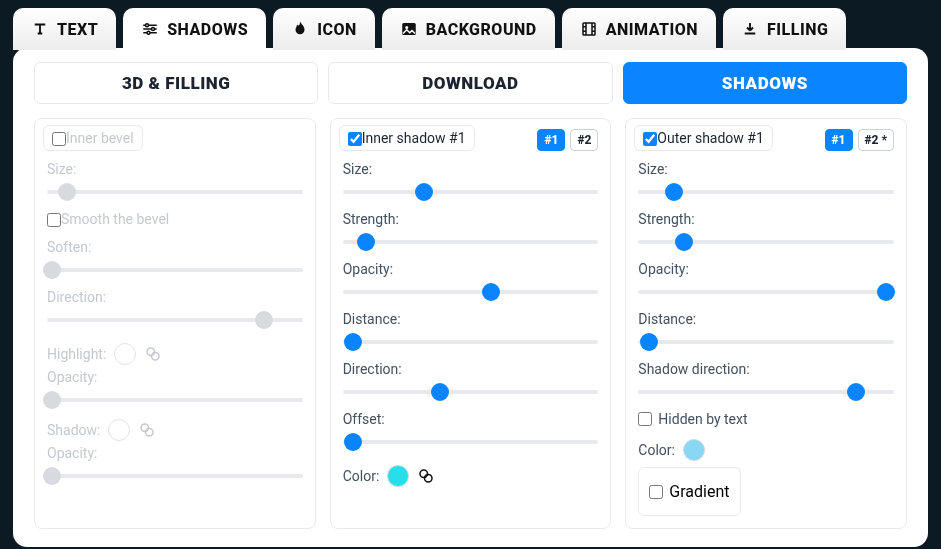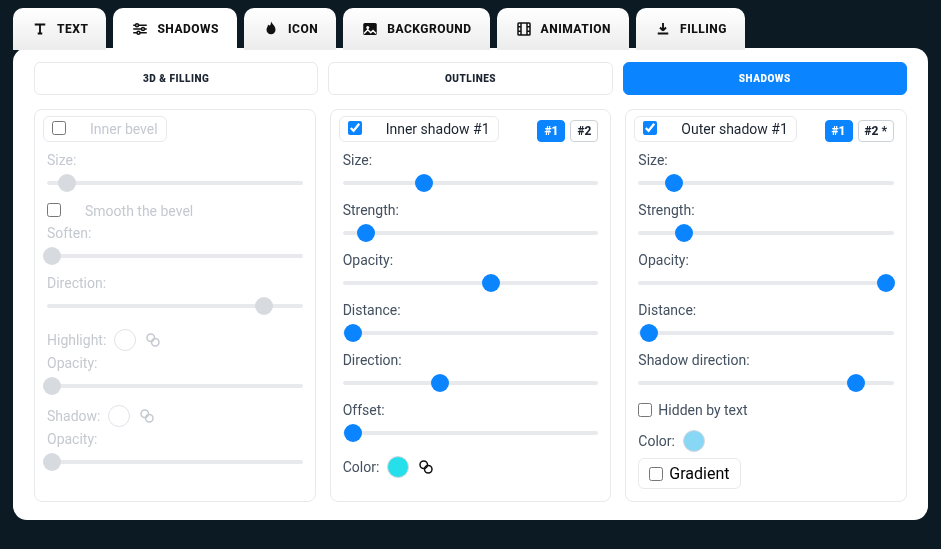--- a/index.html
+++ b/index.html
@@ -1,45 +1,45 @@
 <!DOCTYPE html>
 <html><head>
 <meta charset="utf-8">
 <style>
   * { box-sizing: border-box; margin: 0; padding: 0; font-family: -apple-system, BlinkMacSystemFont, "Segoe UI", Roboto, Arial, sans-serif; }
   body { background: #0c1a24; width: 941px; height: 549px; overflow: hidden; padding: 8px 13px; }
   .tabs { display: flex; gap: 7px; position: relative; z-index: 2; }
-  .tab { display: flex; align-items: center; gap: 8px; background: linear-gradient(#fff,#ececec); color: #111; font-weight: 800; font-size: 12px; letter-spacing: .5px; padding: 10px 18px; border-radius: 10px 10px 0 0; cursor: pointer; height: 42px; }
+  .tab { display: flex; align-items: center; gap: 8px; background: linear-gradient(#fff,#ececec); color: #111; font-weight: 800; font-size: 16px; letter-spacing: .5px; padding: 10px 18px; border-radius: 10px 10px 0 0; cursor: pointer; height: 42px; }
   .tab.active { background: #fff; }
   .tab svg { width: 18px; height: 18px; }
   .panel { background: #fff; border-radius: 14px; padding: 14px 18px 18px; margin-top: -2px; }
   .subtabs { display: flex; gap: 10px; margin-bottom: 14px; margin-left: 3px; margin-right: 3px; }
-  .subtab { flex: 1; text-align: center; background: #fff; color: #1b2430; font-weight: 900; font-size: 10px; letter-spacing: .5px; padding: 10px 8px; border: 1px solid #e7e9ec; border-radius: 6px; cursor: pointer; }
+  .subtab { flex: 1; text-align: center; background: #fff; color: #1b2430; font-weight: 900; font-size: 17px; letter-spacing: .5px; padding: 10px 8px; border: 1px solid #e7e9ec; border-radius: 6px; cursor: pointer; }
   .subtab.active { background: #0a84ff; color: #fff; border-color: #0a84ff; }
   .cards { display: flex; gap: 14px; margin-left: 3px; margin-right: 3px; }
   .card { flex: 1; border: 1px solid #e7e9ec; border-radius: 8px; padding: 10px 12px 12px; position: relative; }
   .card-header { display: flex; align-items: center; justify-content: space-between; padding-bottom: 10px; }
-  .check-row { display: inline-flex; align-items: flex-start; gap: 24px; font-size: 14px; color: #1b2430; }
+  .check-row { display: inline-flex; align-items: flex-end; gap: 0; font-size: 14px; color: #1b2430; }
   .check-row.solo { border: 1px solid #e7e9ec; border-radius: 6px; padding: 4px 8px; margin-top: -4px; margin-left: -4px; }
   input[type="checkbox"].cb { accent-color:#0a84ff; width:14px; height:14px; }
   .chips { display: flex; gap: 5px; }
   .chip { font-size: 12px; font-weight: 800; padding: 3px 6px; border: 1px solid #ccd1d8; border-radius: 4px; background: #fff; color: #1b2430; cursor: pointer; }
   .chip.active { background: #0a84ff; color: #fff; border-color: #0a84ff; }
   .ctrl-label { font-size: 14px; color: #43505f; margin-bottom: 4px; display: block; }
   .slider { position: relative; height: 22px; margin-bottom: 8px; }
   .track { position: absolute; left: 0; right: 0; top: 50%; transform: translateY(-50%); height: 4px; background: #e7e9ec; border-radius: 2px; }
   .thumb { position: absolute; top: 50%; transform: translate(-50%,-50%); width: 18px; height: 18px; border-radius: 50%; background: #0a84ff; cursor: grab; }
   .field-inline { display: flex; align-items: center; gap: 8px; font-size: 14px; color: #43505f; margin-top: 12px; }
   .swatch { width: 22px; height: 22px; border-radius: 50%; border: 1px solid #d3d8dd; }
   .gear-icon { width: 18px; height: 18px; }
   .disabled .ctrl-label, .disabled .field-inline, .disabled .check-row { color: #c4c9d0; }
   .disabled .thumb { background: #d7dbdf; }
   .disabled .swatch { border-color: #e0e3e8; background:#fff !important; }
   .disabled .icon path, .disabled .icon circle { stroke:#c4c9d0; }
-  .chip-inline { display:inline-flex; align-items:center; gap:6px; border:1px solid #e7e9ec; border-radius:6px; padding:5px 10px; margin-top:6px; }
+  .chip-inline { display:inline-flex; align-items:center; gap:6px; border:1px solid #e7e9ec; border-radius:6px; padding:14px 10px; margin-top:6px; }
   .inline-check { display:flex; align-items:center; gap:6px; font-size:14px; color:#43505f; margin:4px 0 8px; }
 </style>
 </head>
 <body>
 
 <div class="tabs">
   <div class="tab">
     <svg viewBox="0 0 24 24" fill="none" stroke="#111" stroke-width="2.5">
         <path d="M5 6h14M12 6v12M9 18h6"></path>
       </svg>
@@ -79,39 +79,39 @@
     <svg viewBox="0 0 24 24" fill="none" stroke="#111" stroke-width="2.5">
         <path d="M12 4v10m0 0l-4-4m4 4l4-4M5 18h14"></path>
       </svg>
     <span>FILLING</span>
   </div>
 </div>
 
 <div class="panel">
   <div class="subtabs">
     <div class="subtab">3D &amp; FILLING</div>
-    <div class="subtab">OUTLINES</div>
+    <div class="subtab">DOWNLOAD</div>
     <div class="subtab active">SHADOWS</div>
   </div>
 
   <div class="cards">
 
     <div class="card disabled">
       <div class="card-header">
         <label class="check-row solo">
           <input type="checkbox" class="cb" style="">
           <span>Inner bevel</span>
         </label>
       </div>
       <span class="ctrl-label">Size:</span>
       <div class="slider">
           <div class="track"></div>
           <div class="thumb" style="left: 8%;"></div>
         </div>
-      <label class="check-row" style="margin-bottom:6px;">
+      <label class="check-row" style="margin-bottom:12px;">
         <input type="checkbox" class="cb" style="">
         <span>Smooth the bevel</span>
       </label>
       <span class="ctrl-label">Soften:</span>
       <div class="slider">
           <div class="track"></div>
           <div class="thumb" style="left: 2%;"></div>
         </div>
       <span class="ctrl-label">Direction:</span>
       <div class="slider">

